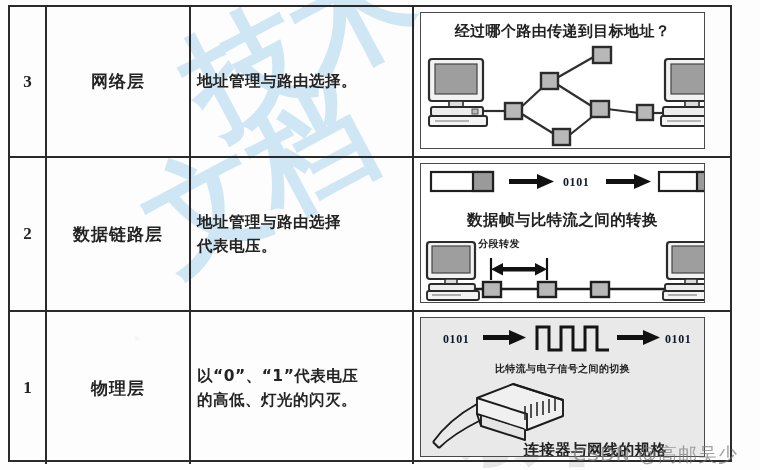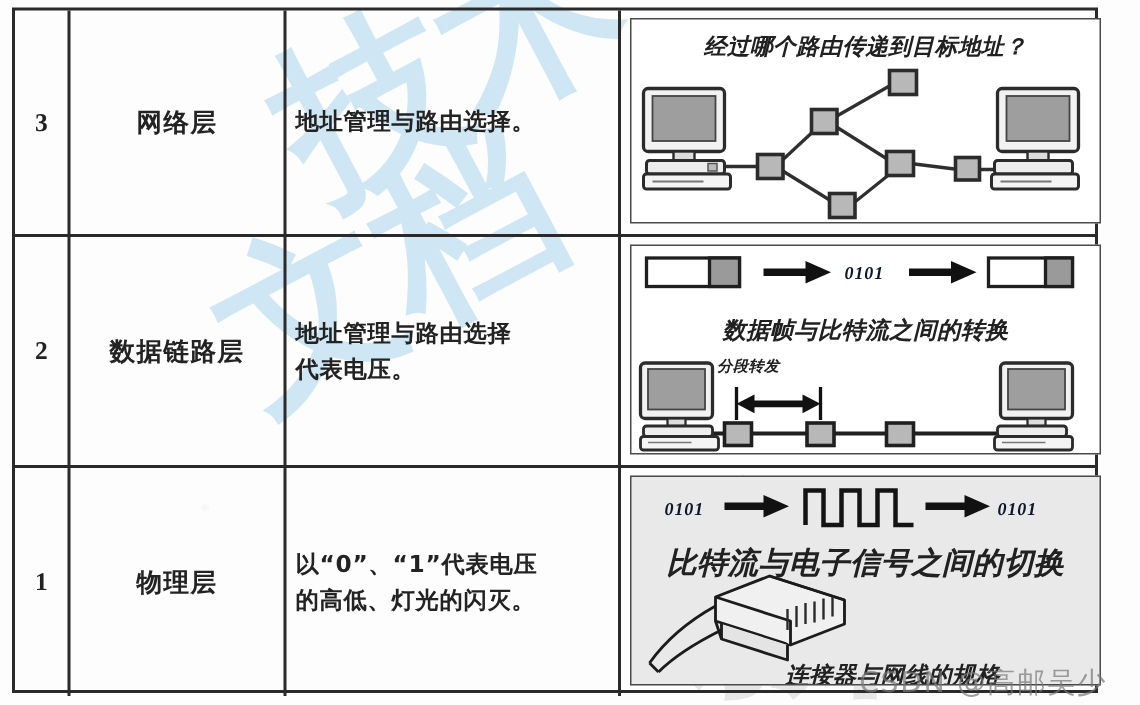--- a/index.html
+++ b/index.html
@@ -87,46 +87,45 @@
   .desc-text{
     font-size:15.5px;font-weight:700;color:#232323;
     font-family:"DejaVu Sans","Liberation Sans",sans-serif;
     line-height:1.55;letter-spacing:.5px;
     padding-left:22px;width:100%;box-sizing:border-box;
   }
 
   
   .fig{
     position:absolute;left:6px;top:5px;
-    width:314px;height:calc(100% - 12px);
+    width:285px;height:calc(100% - 12px);
     border:1.5px solid #4a4a4a;
     box-sizing:border-box;overflow:hidden;
     background:#ffffff;
-    font-style:italic;
   }
   .fig.shaded{background:#e9e9e9;}
   .fig-cap{
     position:absolute;width:100%;text-align:center;
     font-family:"DejaVu Sans","Liberation Sans",sans-serif;
     font-weight:700;color:#212121;
     letter-spacing:.4px;z-index:12;
   }
   .bits{
     position:absolute;
     font-family:"Liberation Serif","DejaVu Serif",serif;
     font-weight:700;font-size:12px;color:#0f172a;letter-spacing:.6px;z-index:12;
   }
 
   svg{display:block;}
   .svg-layer{position:absolute;left:0;top:0;z-index:10;}
 
   .cap-q{top:9px;font-size:15px;}
   .cap-frame{top:46px;font-size:15.5px;}
   .cap-seg{font-size:10px;}
-  .cap-bit{top:44px;font-size:20px;}
+  .cap-bit{top:44px;font-size:10px;}
   .cap-conn{font-size:15.5px;}
 </style>
 </head>
 <body>
 
 <div id="scan">
   <div class="scan-noise"></div>
 </div>
 
 <div class="wm-blue wm-b1">技术</div>

